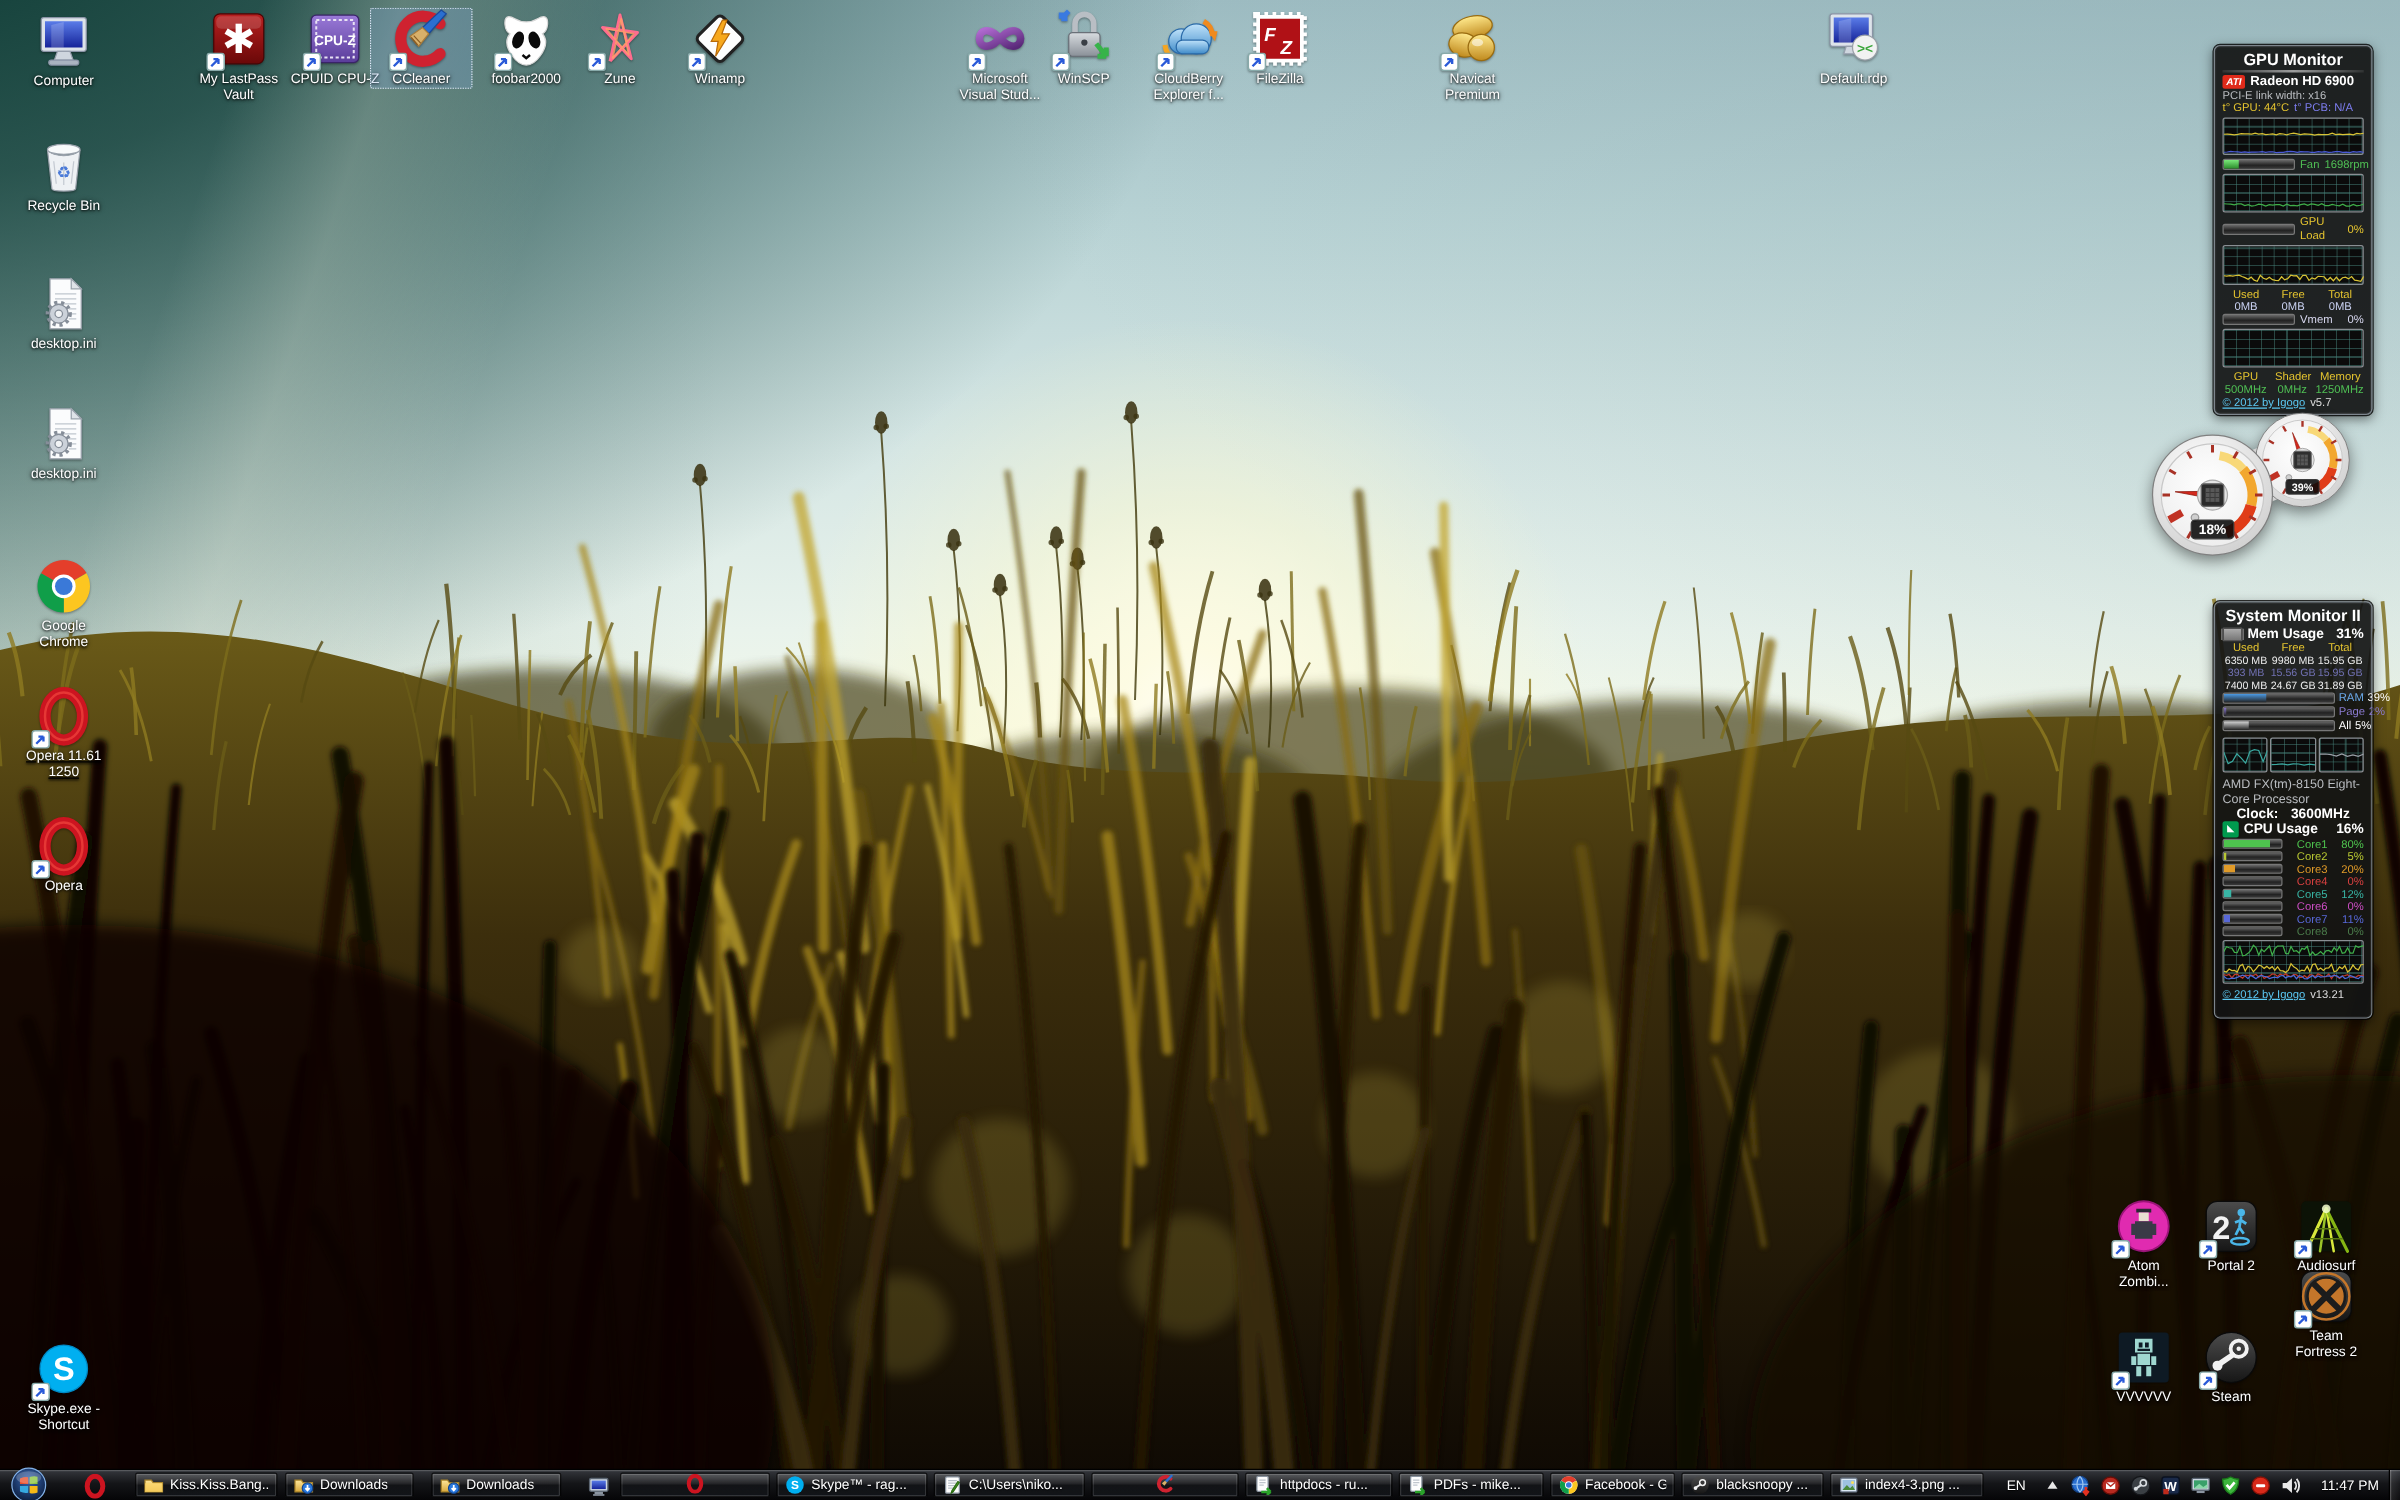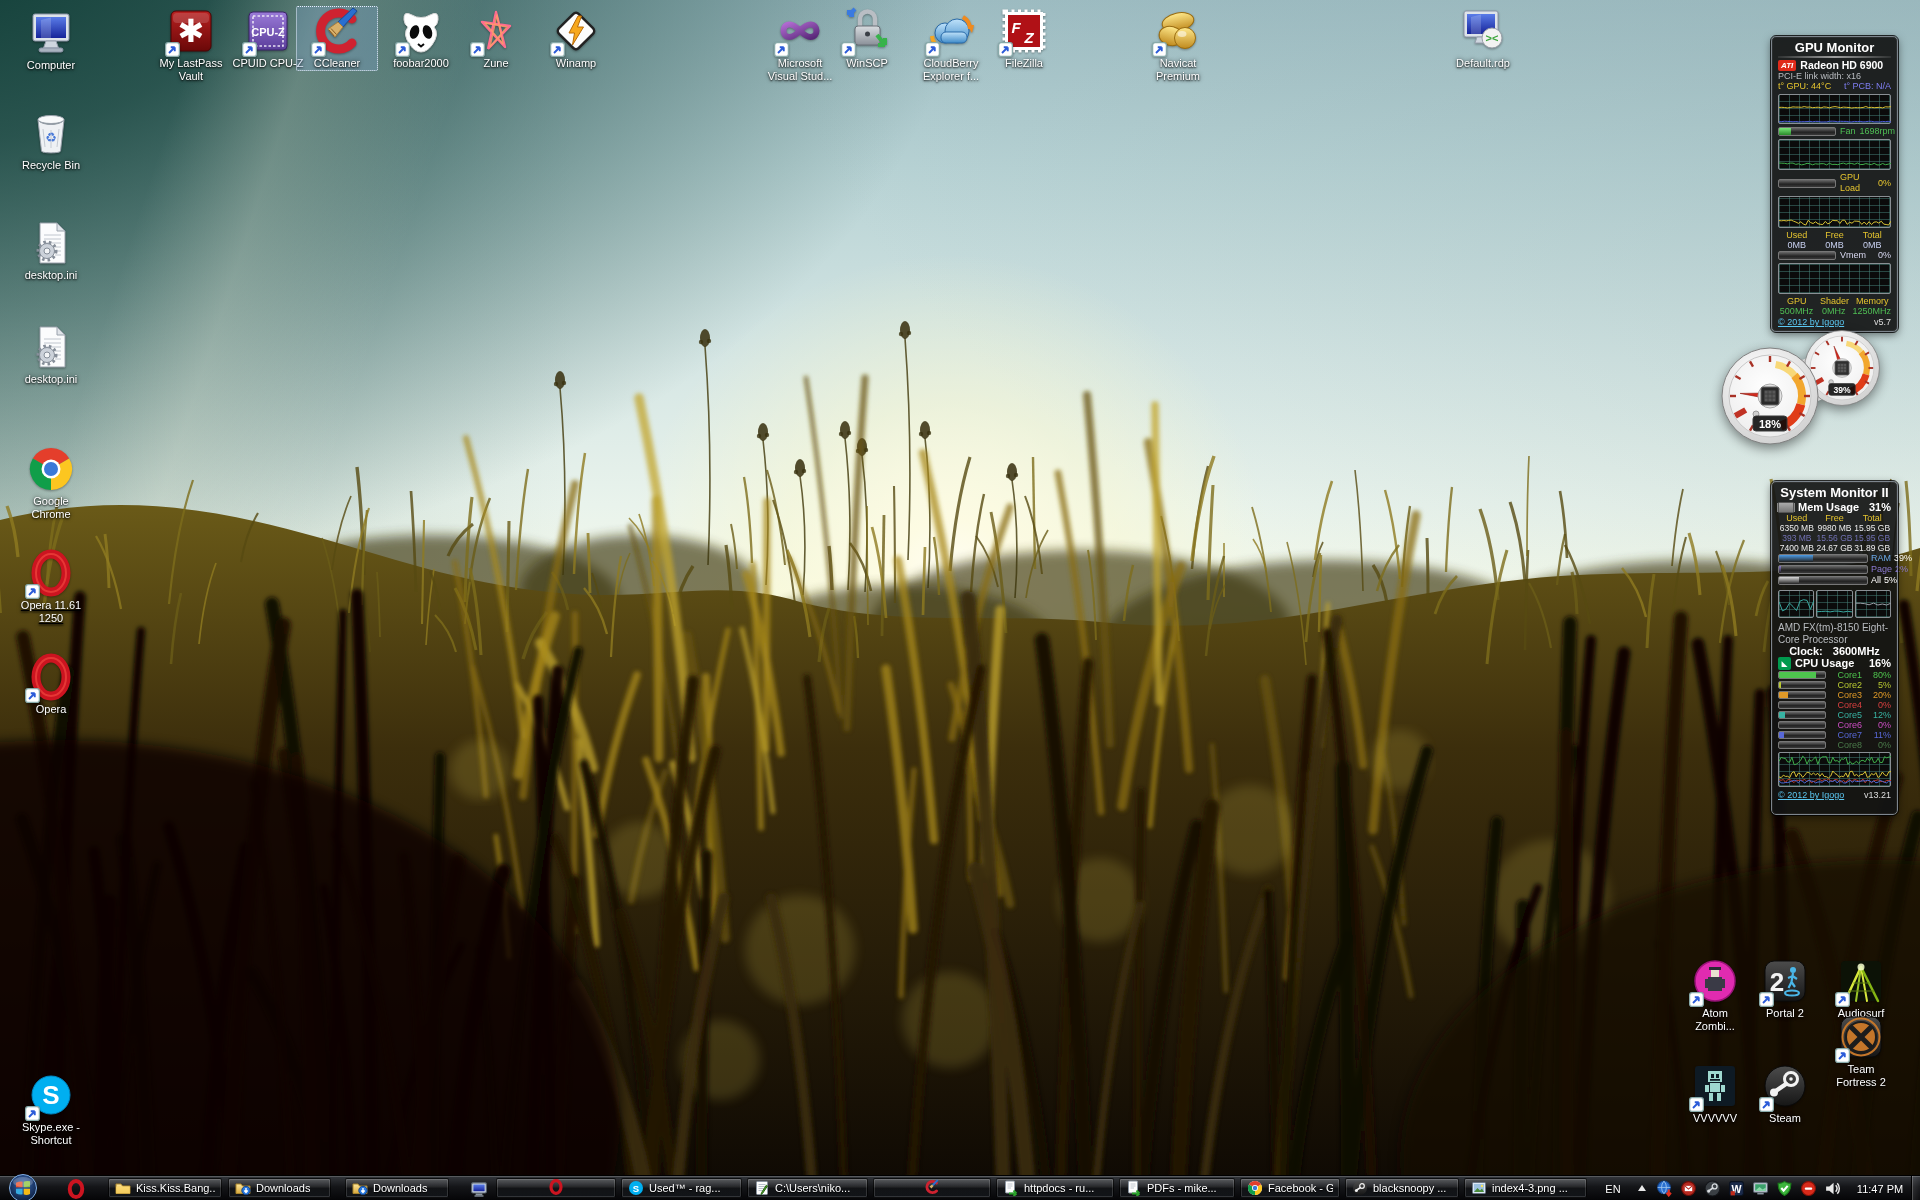--- a/index.html
+++ b/index.html
@@ -24,21 +24,21 @@
   .dicon.selected{border:1px dotted #e8f0ff;background:rgba(130,170,220,.28);border-radius:2px;}
   .sc{position:absolute;left:-2px;bottom:-2px;width:15px;height:15px;}
   .sc svg{width:100%;height:100%;}
   
   .gadget{position:absolute;background:rgba(18,19,20,.92);border:1px solid #7d858d;outline:1px solid rgba(0,0,0,.8);
     border-radius:5px;box-shadow:0 3px 9px rgba(0,0,0,.5), inset 0 0 0 1px rgba(255,255,255,.06);
     color:#e8e8e8;padding:3px 6px;box-sizing:border-box;display:flex;flex-direction:column;}
   .g-title{font-size:13px;font-weight:bold;text-align:center;color:#fff;line-height:15px;}
   .g-sep{height:2px;background:linear-gradient(90deg,rgba(200,200,200,.1),rgba(200,200,200,.75),rgba(200,200,200,.1));margin:1px 0 2px;}
   .row{display:flex;align-items:center;gap:4px;font-size:9px;line-height:11px;}
-  .spread{justify-content:space-between;}
+  .spread{justify-content:flex-start;}
   .cols3{display:flex;font-size:9px;line-height:10px;}
   .cols3 span{flex:1;text-align:center;white-space:nowrap;}
   .yellow{color:#e6c52f;} .green{color:#4fbf54;} .blue{color:#7d7df0;} .grey{color:#b9bcc0;}
   .whiteb{color:#fff;font-weight:bold;}
   .graph{position:relative;background:#0b0b0b;border:1px solid #8a8f94;border-radius:2px;margin:2px 0;
     background-image:repeating-linear-gradient(0deg, rgba(70,130,122,.5) 0 1px, transparent 1px 7px),
                      repeating-linear-gradient(90deg, rgba(70,130,122,.5) 0 1px, transparent 1px 10px);}
   .graph svg{position:absolute;inset:0;}
   .mini-bar{height:7px;background:linear-gradient(#6a6a6a,#222 60%,#3a3a3a);border:1px solid #777;border-radius:2px;overflow:hidden;flex:none;}
   .mini-bar i{display:block;height:100%;}
@@ -1270,21 +1270,21 @@
           </span>
           <span class="tlabel">Google Reade...</span>
         </div>
         <div class="tbtn" style="left: 621px; width: 121px;">
           <span class="ticon">
             <svg viewBox="0 0 16 16">
               <circle cx="8" cy="8" r="7" fill="#00aff0"></circle>
               <text x="8" y="11.5" font-size="9.5" font-weight="bold" fill="#fff" text-anchor="middle" font-family="Liberation Sans">S</text>
             </svg>
           </span>
-          <span class="tlabel">Used™ - rag...</span>
+          <span class="tlabel">Skype™ - rag...</span>
         </div>
         <div class="tbtn" style="left: 747px; width: 121px;">
           <span class="ticon">
             <svg viewBox="0 0 16 16">
               <rect x="2.5" y="1.5" width="11" height="13" rx="1" fill="#fdfdfd" stroke="#8a94a0"></rect>
               <path d="M4.5 4.5 H11.5 M4.5 6.5 H11.5 M4.5 8.5 H11.5 M4.5 10.5 H9" stroke="#b8c0ca"></path>
               <path d="M13.5 6 L8.5 13.5 L7 14.5 L7.5 12.7 L12.3 5.2 Z" fill="#4a9e2a" stroke="#2a6a12"></path>
             </svg>
           </span>
           <span class="tlabel">C:\Users\niko...</span>

